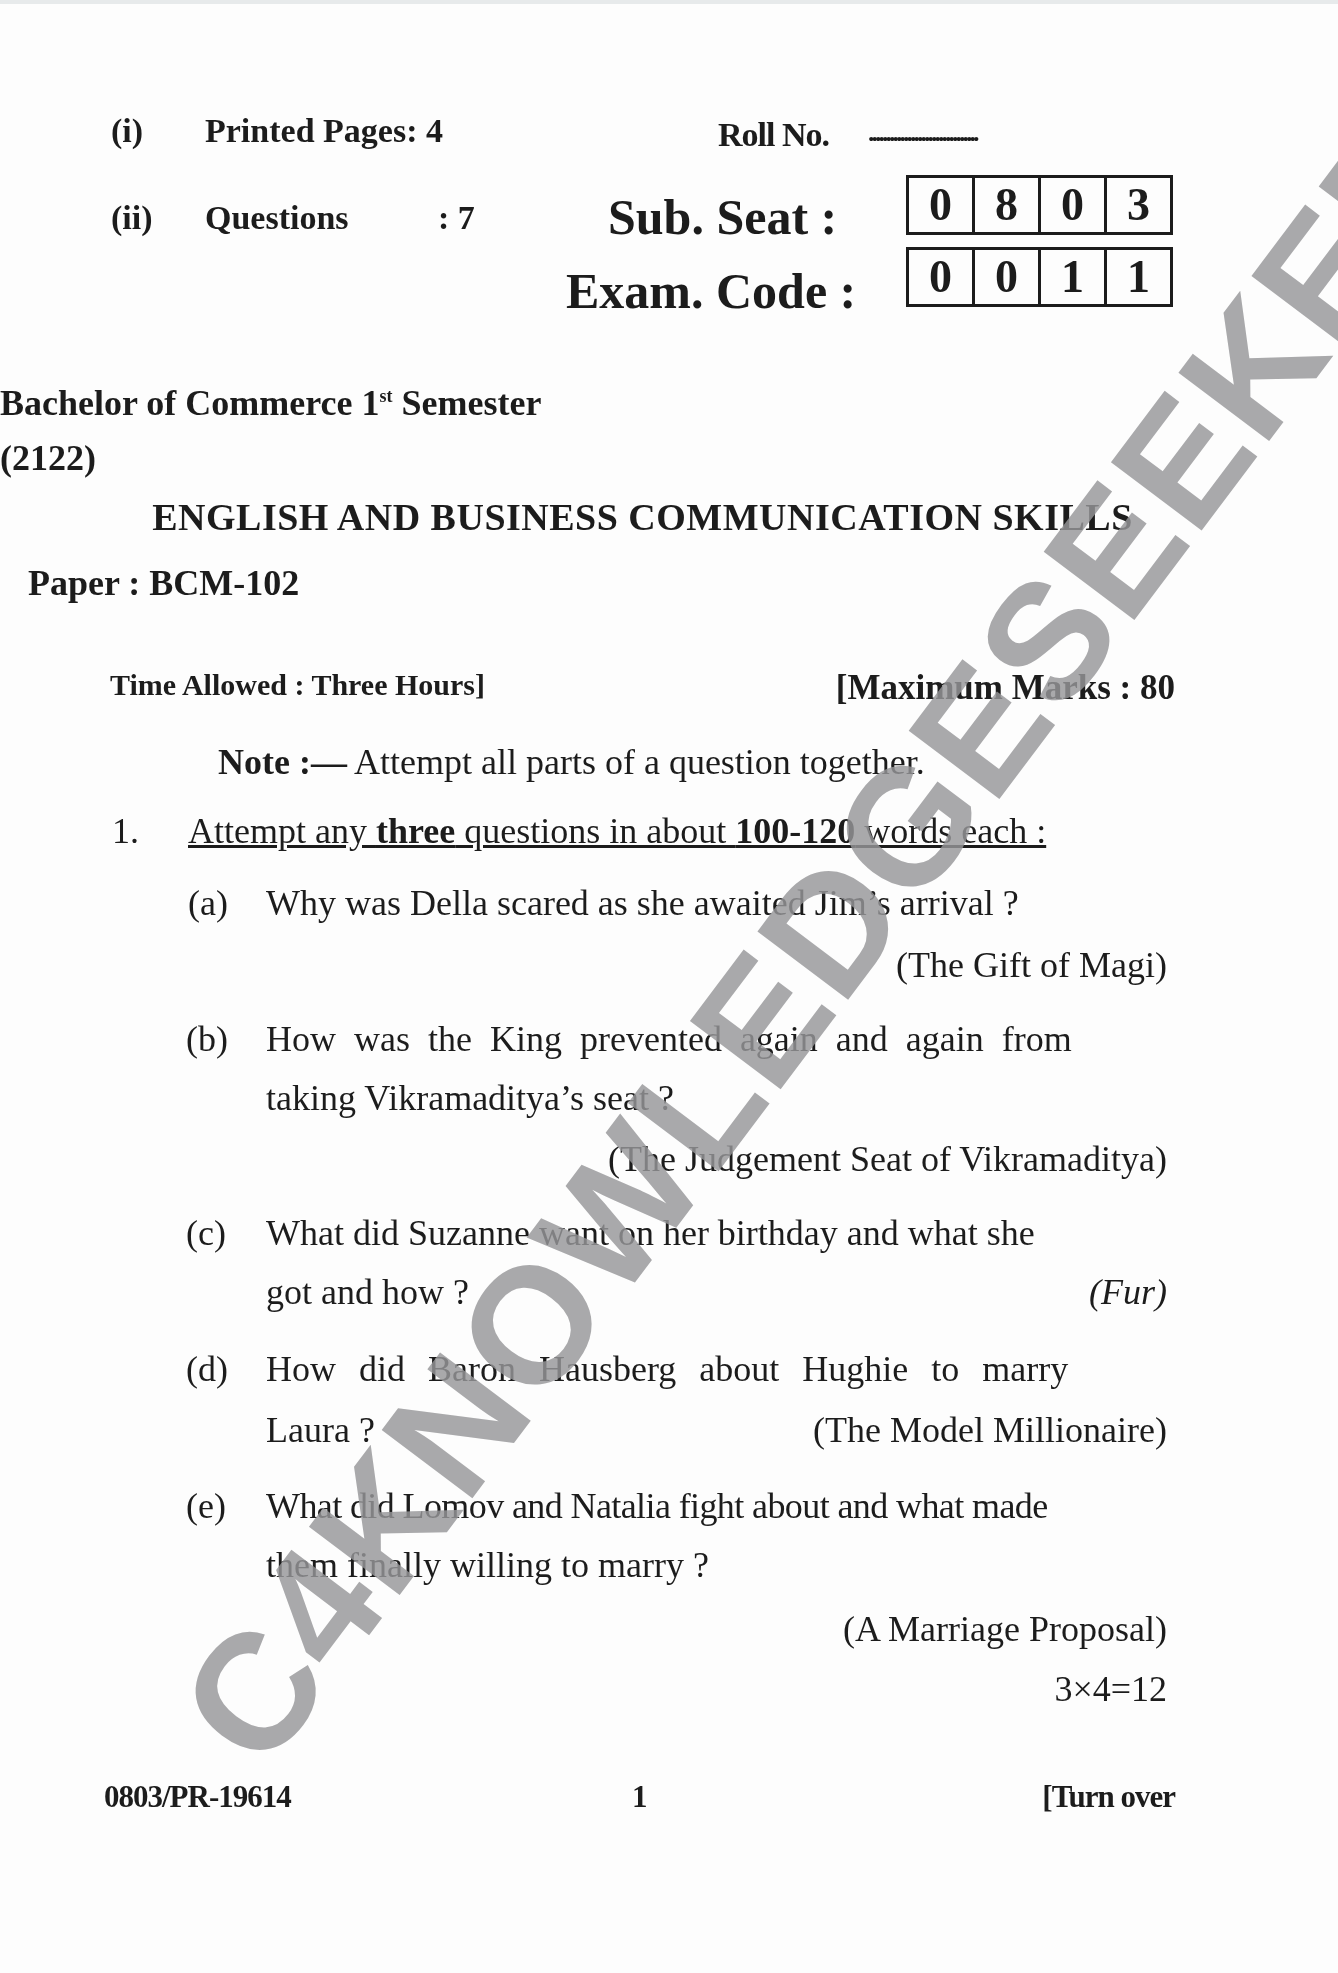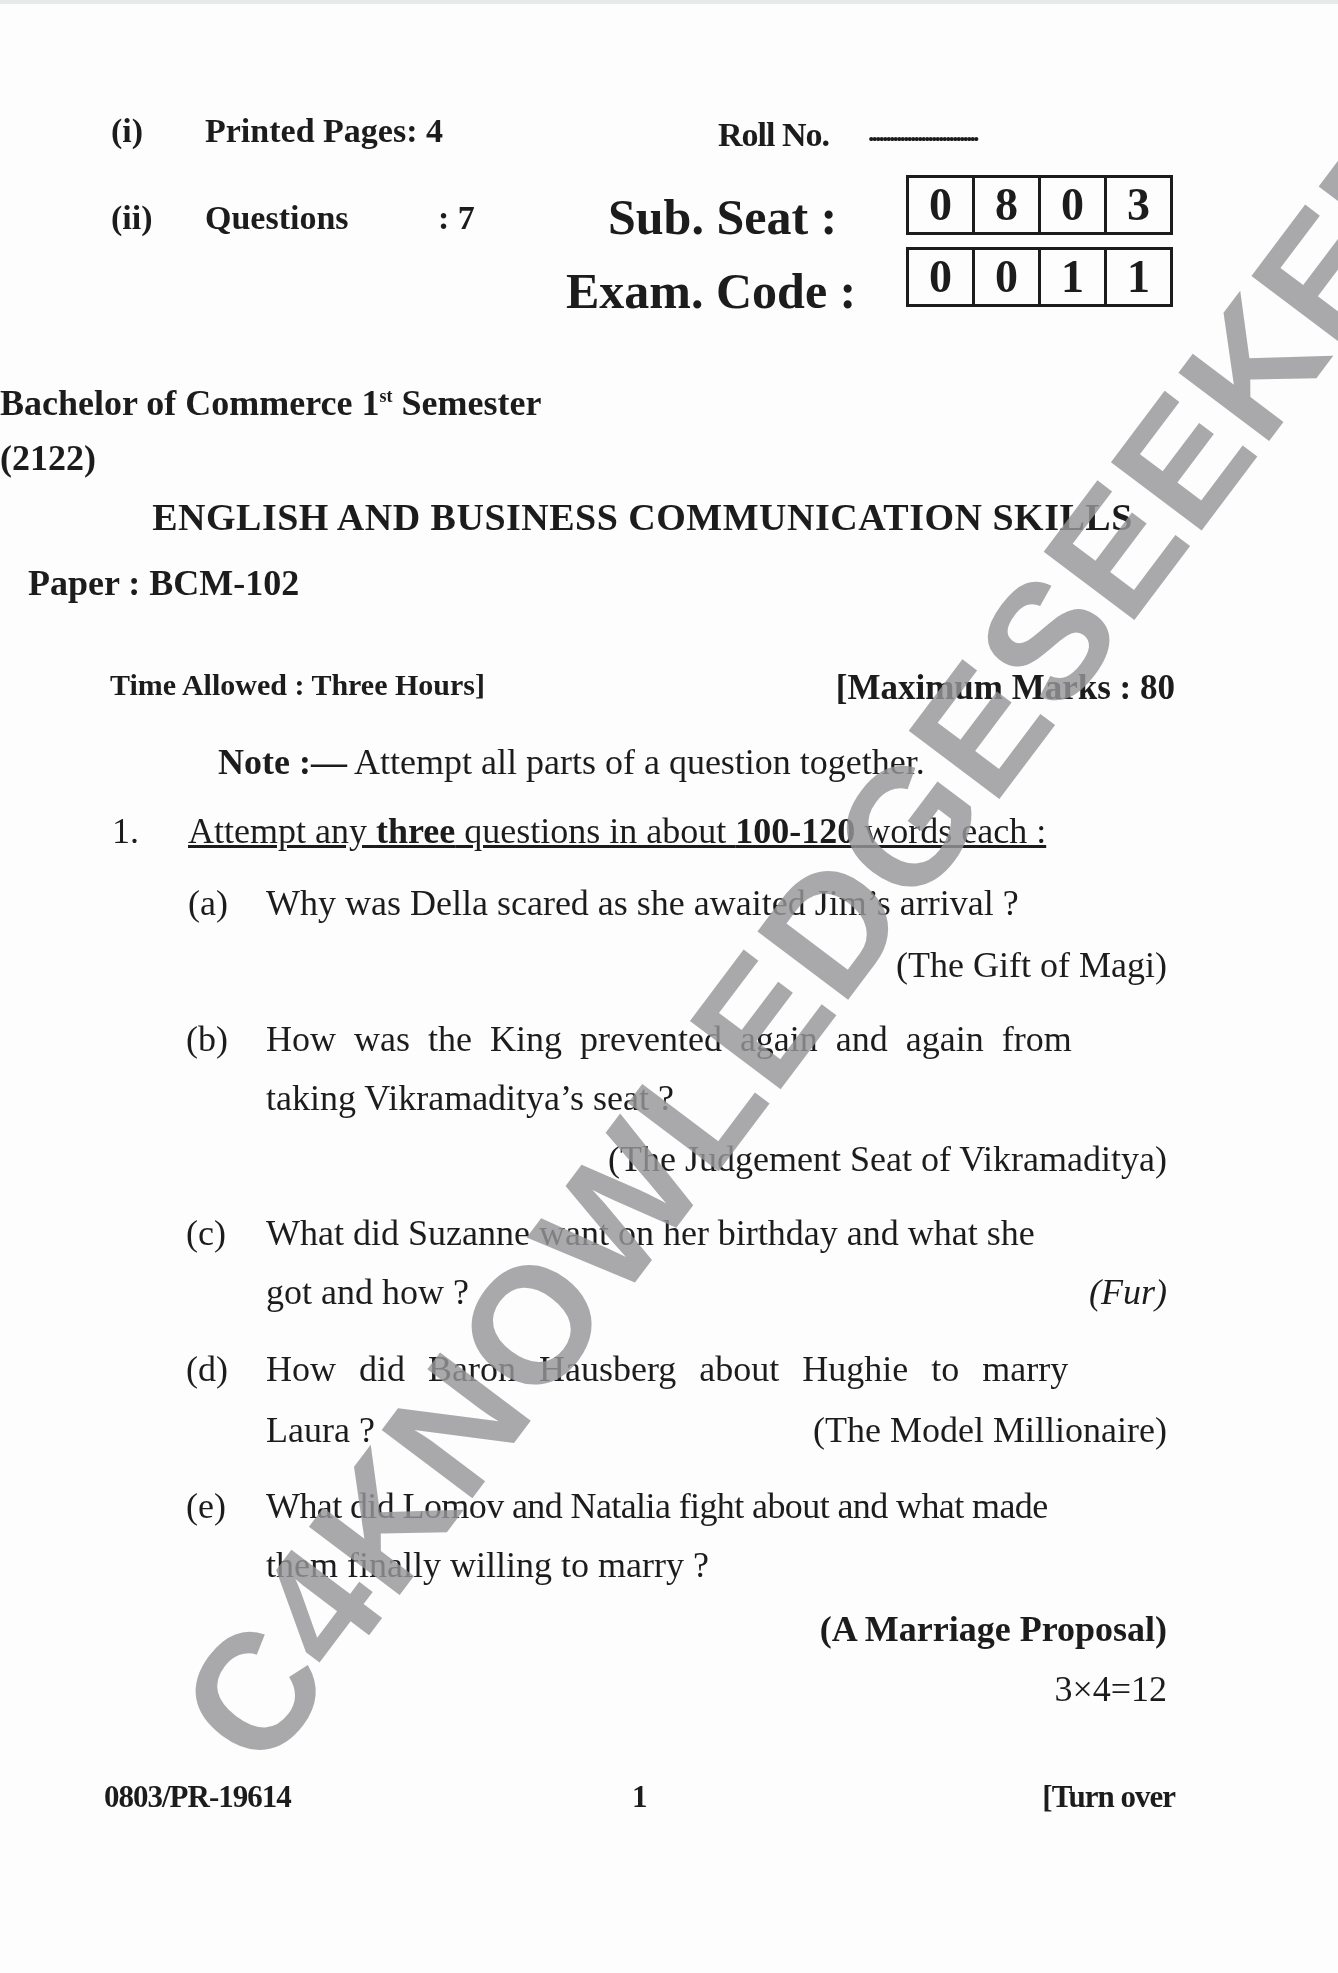--- a/index.html
+++ b/index.html
@@ -93,21 +93,21 @@
 <div class="abs t36 right" style="left:900px; width:267px; top:1274px;font-style:italic;">(Fur)</div>
 
 <div class="abs t36" style="left:186px; top:1351px;">(d)</div>
 <div class="abs t36" style="left:266px; width:909px; top:1351px; word-spacing:14px;">How did Baron Hausberg about Hughie to marry</div>
 <div class="abs t36" style="left:266px; top:1412px;">Laura ?</div>
 <div class="abs t36 right" style="left:700px; width:467px; top:1412px;">(The Model Millionaire)</div>
 
 <div class="abs t36" style="left:186px; top:1488px;">(e)</div>
 <div class="abs t36" style="left:266px; width:909px; top:1488px; letter-spacing:-0.6px;">What did Lomov and Natalia fight about and what made</div>
 <div class="abs t36" style="left:266px; top:1547px;">them finally willing to marry ?</div>
-<div class="abs t36 right" style="left:700px; width:467px; top:1611px;font-weight:bold;">(A Marriage Proposal)</div>
+<div class="abs t36 right" style="left:700px; width:467px; top:1611px;">(A Marriage Proposal)</div>
 
 <div class="abs t36 right" style="left:900px; width:267px; top:1671px;">3×4=12</div>
 
 <div class="abs b" style="left:104px; top:1781px; font-size:31px; letter-spacing:-1px;">0803/PR-19614</div>
 <div class="abs b" style="left:632px; top:1781px; font-size:31px;">1</div>
 <div class="abs b" style="left:1010px; width:165px; top:1781px; font-size:31px; text-align:right; letter-spacing:-1px;">[Turn over</div>
 
 <div class="watermark">C4KNOWLEDGESEEKERS</div>
 
 </body></html>

